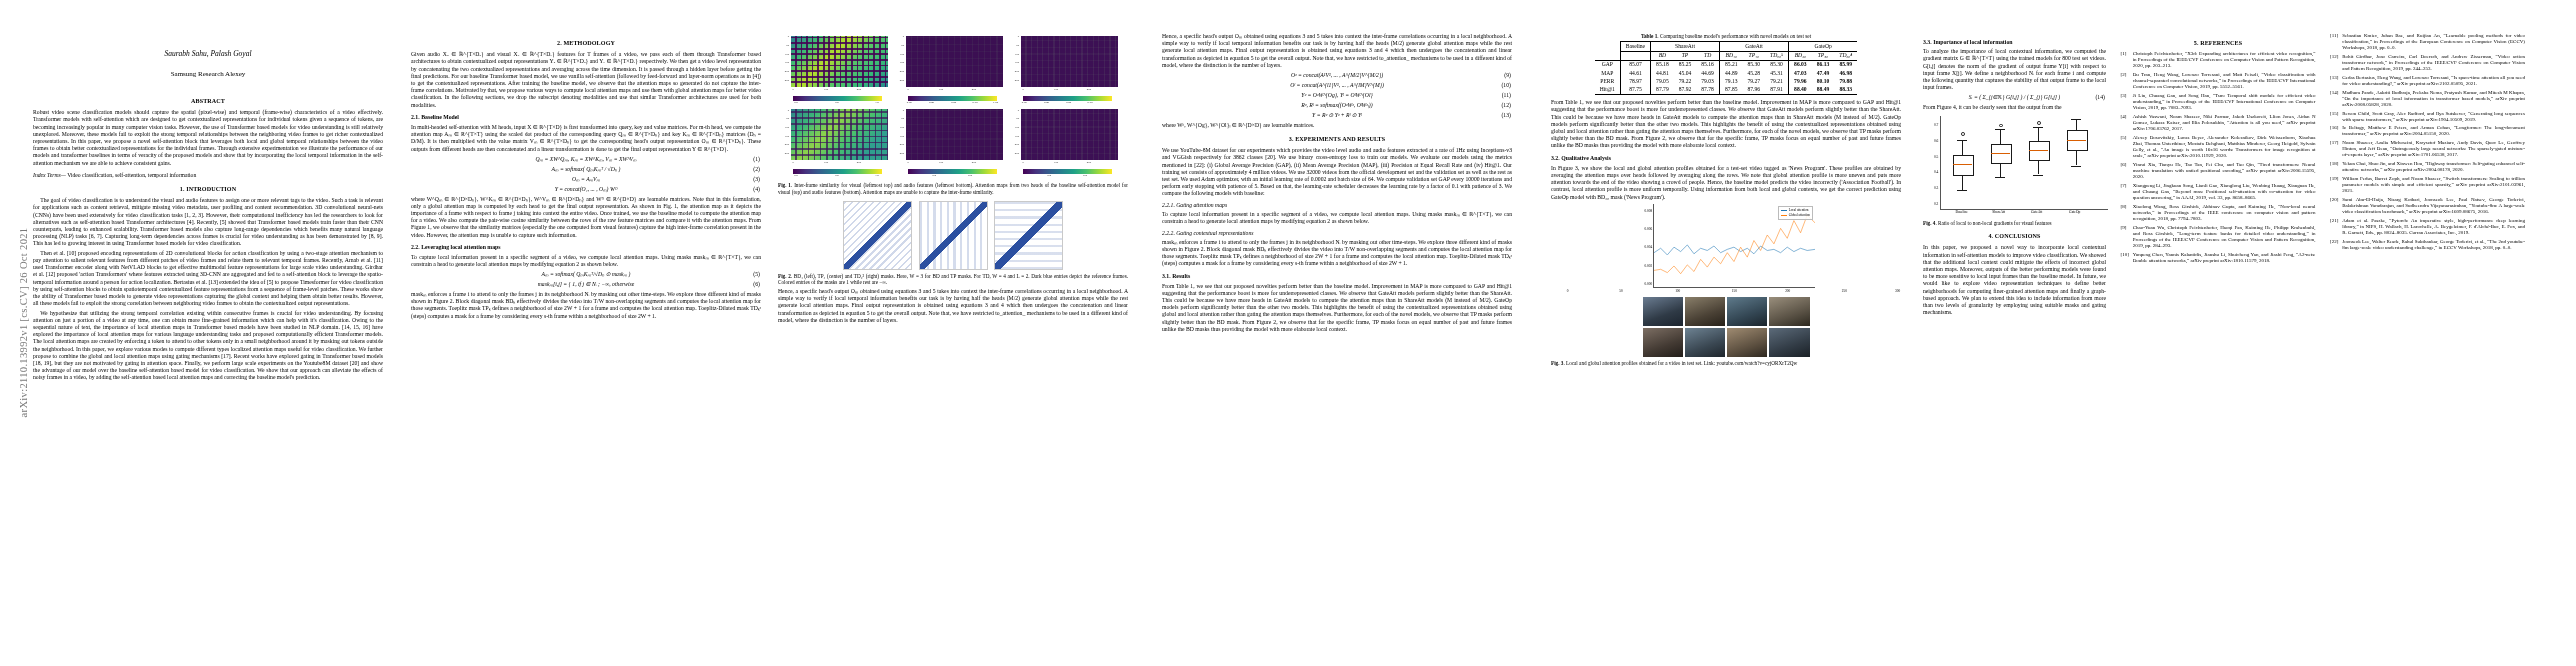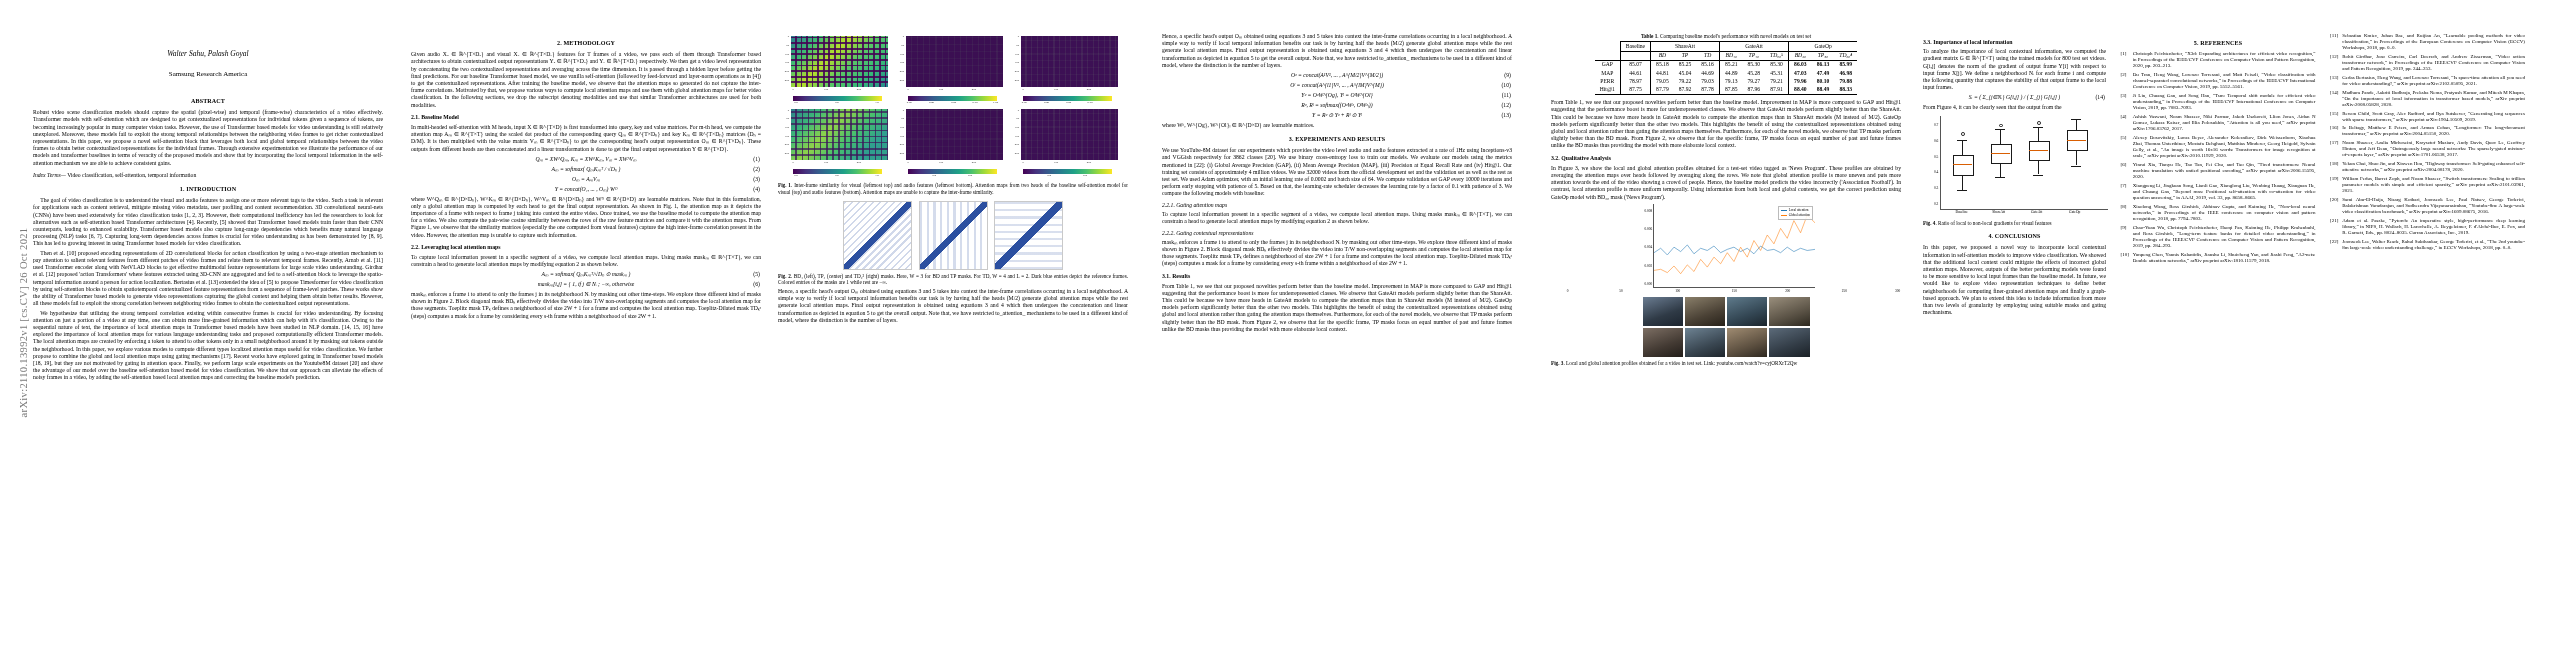--- a/index.html
+++ b/index.html
@@ -121,22 +121,22 @@
   .ref .txt{flex:1;}
 </style>
 </head>
 <body>
 
 <div id="page">
 
   <div class="arxiv-stamp">arXiv:2110.13992v1  [cs.CV]  26 Oct 2021</div>
 
   <div class="col" id="c1">
-    <div class="authors">Walter Sahu, Palash Goyal</div>
-    <div class="affil">Samsung Research America</div>
+    <div class="authors">Saurabh Sahu, Palash Goyal</div>
+    <div class="affil">Samsung Research Alexey</div>
 
     <div style="margin-top:19px;">
       <div class="sec-h">ABSTRACT</div>
       <p class="ni">Robust video scene classification models should capture the spatial (pixel-wise) and temporal (frame-wise) characteristics of a video effectively. Transformer models with self-attention which are designed to get contextualized representations for individual tokens given a sequence of tokens, are becoming increasingly popular in many computer vision tasks. However, the use of Transformer based models for video understanding is still relatively unexplored. Moreover, these models fail to exploit the strong temporal relationships between the neighboring video frames to get richer contextualized representations. In this paper, we propose a novel self-attention block that leverages both local and global temporal relationships between the video frames to obtain better contextualized representations for the individual frames. Through extensive experimentation we illustrate the performance of our models and transformer baselines in terms of veracity of the proposed models and show that by incorporating the local temporal information in the self-attention mechanism we are able to achieve consistent gains.</p>
       <p class="kw ni">
         <i>Index Terms—</i>
         <span>Video classification, self-attention, temporal information</span>
       </p>
     </div>
 

